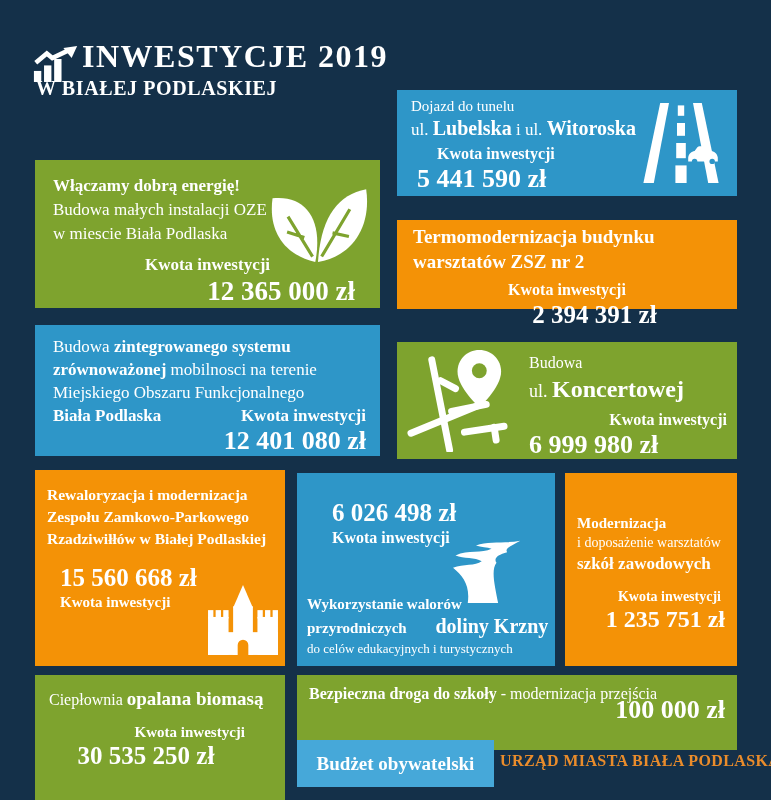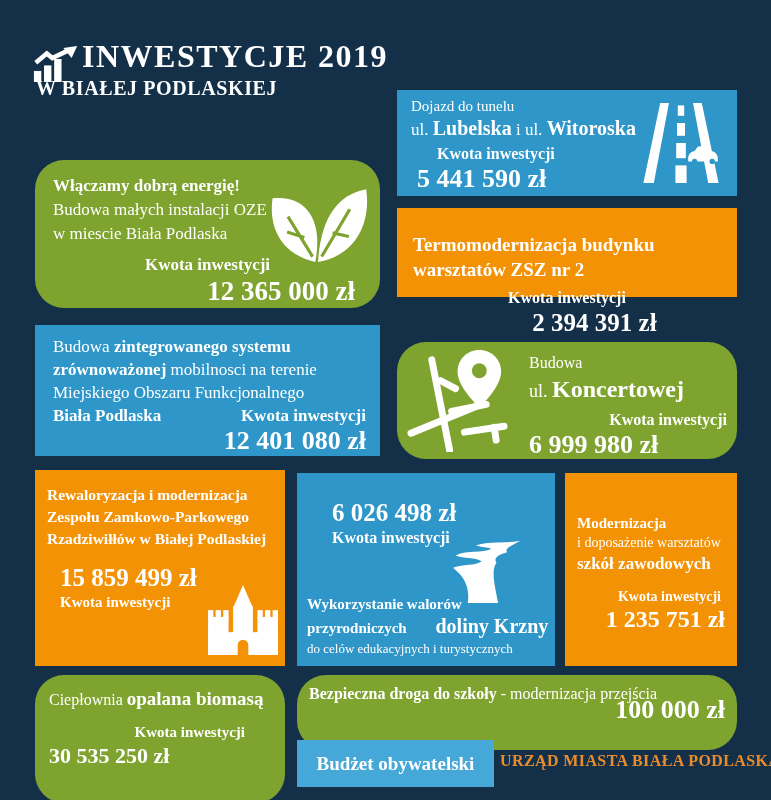--- a/index.html
+++ b/index.html
@@ -12,21 +12,21 @@
   }
   html,body{margin:0;padding:0;}
   body{
     width:771px;height:800px;position:relative;overflow:hidden;
     background:var(--bg);color:#fff;
     font-family:"Liberation Serif","DejaVu Serif",serif;
   }
   .tile{position:absolute;box-sizing:border-box;}
   .bg-blue{background:var(--blue);}
   .bg-blue2{background:var(--blue2);}
-  .bg-green{background:var(--green);border-radius:29px;}
+  .bg-green{background:var(--green);}
   .bg-orange{background:var(--orange);}
   .b{font-weight:bold;}
   .kwota{font-weight:bold;font-size:16px;line-height:20px;}
   .amount{font-weight:bold;line-height:30px;font-size:26px;white-space:nowrap;}
   svg{display:block;}
   .icon{position:absolute;}
   .hole-blue{fill:var(--blue);}
   .hole-green{fill:var(--green);}
   .hole-orange{fill:var(--orange);}
 
@@ -45,21 +45,21 @@
   #road-icon{right:16px;top:12px;}
 
   
   #tile-energy{left:35px;top:160px;width:345px;height:148px;padding:14px 18px;}
   #tile-energy .ln{font-size:17px;line-height:24px;}
   #tile-energy .kwota{margin-top:8px;text-align:center;font-size:17px;line-height:22px;}
   #tile-energy .amount{text-align:right;padding-right:7px;font-size:27px;}
   #leaves-icon{right:12px;top:20px;}
 
   
-  #tile-thermo{left:397px;top:208px;width:340px;height:89px;padding:24px 16px;}
+  #tile-thermo{left:397px;top:220px;width:340px;height:89px;padding:4px 16px;}
   #tile-thermo .ln{font-size:19px;line-height:25px;font-weight:bold;}
   #tile-thermo .kwota{margin-top:6px;text-align:center;}
   #tile-thermo .amount{text-align:center;padding-left:55px;font-size:25px;}
 
   
   #tile-mobility{left:35px;top:325px;width:345px;height:131px;padding:10px 14px 10px 18px;}
   #tile-mobility .ln{font-size:17px;line-height:23px;}
   #tile-mobility .row{display:flex;justify-content:space-between;font-size:17px;line-height:23px;}
   #tile-mobility .amount{text-align:right;font-size:26px;line-height:28px;}
 
@@ -96,21 +96,21 @@
   #tile-workshops .l2{font-size:14px;line-height:19px;}
   #tile-workshops .l3{font-size:17px;line-height:24px;font-weight:bold;}
   #tile-workshops .kwota{margin-top:12px;text-align:right;font-size:14px;line-height:18px;padding-right:6px;}
   #tile-workshops .amount{text-align:right;font-size:24px;line-height:26px;padding-right:2px;}
 
   
   #tile-biomass{left:35px;top:675px;width:250px;height:128px;padding:12px 14px;}
   #tile-biomass .l1{font-size:16px;line-height:24px;}
   #tile-biomass .l1 .b{font-size:19px;}
   #tile-biomass .kwota{margin-top:10px;text-align:right;padding-right:26px;font-size:15px;}
-  #tile-biomass .amount{text-align:left;padding-right:28px;font-size:22px;line-height:28px;}
+  #tile-biomass .amount{text-align:center;padding-right:28px;font-size:25px;line-height:28px;}
 
   
   #tile-school{left:297px;top:675px;width:440px;height:75px;padding:8px 12px;}
   #tile-school .ln{font-size:16px;line-height:21px;}
   #tile-school .amount{position:absolute;right:12px;top:20px;font-size:26px;}
 
   
   #tile-budget{left:297px;top:740px;width:197px;height:47px;display:flex;align-items:center;justify-content:center;}
   #tile-budget .lbl{font-size:19px;font-weight:bold;}
 
@@ -203,21 +203,21 @@
       <path d="M73 2 C60 2 51 12 51 24 C51 40 73 60 73 60 C73 60 95 40 95 24 C95 12 86 2 73 2 Z" fill="#fff"></path>
       <circle cx="73" cy="23" r="7.5" class="hole-green"></circle>
     </svg>
   </div>
 </section>
 
 <section class="tile bg-orange" id="tile-castle">
   <div class="ln">Rewaloryzacja i modernizacja</div>
   <div class="ln">Zespołu Zamkowo-Parkowego</div>
   <div class="ln">Rzadziwiłłów w Białej Podlaskiej</div>
-  <div class="amount">15 859 499 zł</div>
+  <div class="amount">15 560 668 zł</div>
   <div class="kwota">Kwota inwestycji</div>
   <div class="icon" id="castle-icon">
     <svg viewBox="0 0 100 92" width="76" height="80">
       <polygon points="50,0 37,30 63,30" fill="#fff"></polygon>
       <rect x="37" y="28" width="26" height="64" fill="#fff"></rect>
       <rect x="4" y="33" width="7" height="11" fill="#fff"></rect>
       <rect x="14" y="33" width="7" height="11" fill="#fff"></rect>
       <rect x="24" y="33" width="7" height="11" fill="#fff"></rect>
       <rect x="4" y="42" width="27" height="50" fill="#fff"></rect>
       <rect x="69" y="33" width="7" height="11" fill="#fff"></rect>

